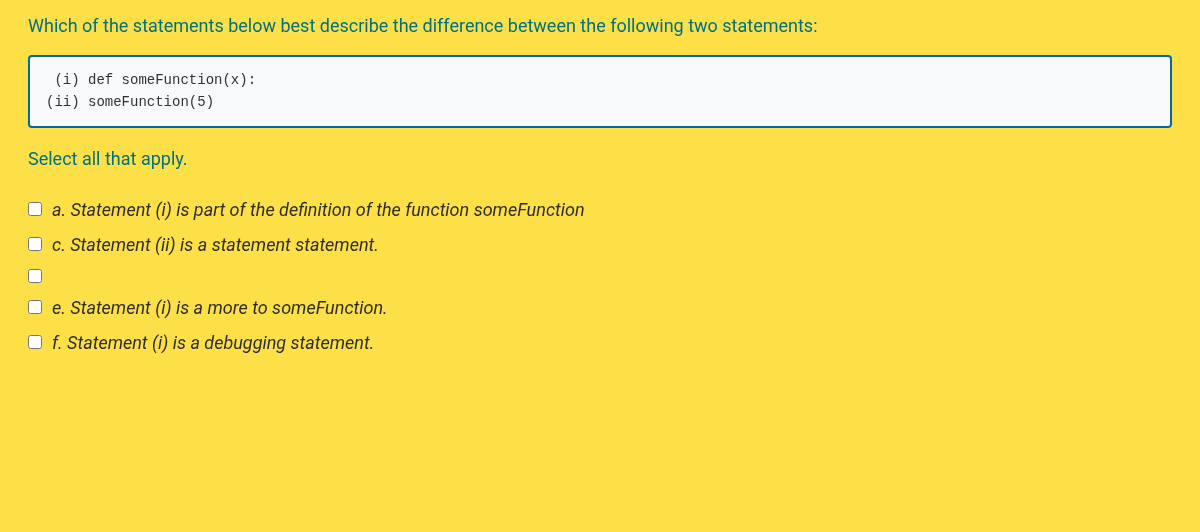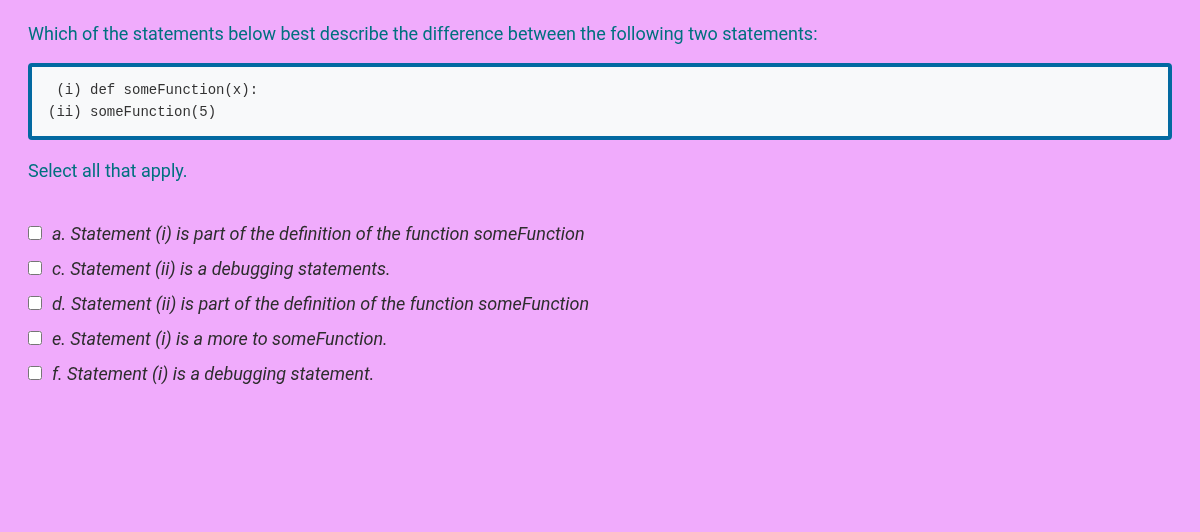--- a/index.html
+++ b/index.html
@@ -7,45 +7,45 @@
       padding: 0;
       box-sizing: border-box;
     }
     body {
       font-family: -apple-system, BlinkMacSystemFont, "Segoe UI", Roboto, "Helvetica Neue", Arial, sans-serif;
       background: #fff;
     }
     .question-container {
       width: 1200px;
       height: 532px;
-      background: #f0abfc;
-      padding: 20px 28px;
+      background: #fde047;
+      padding: 12px 28px;
     }
     .question-text {
       color: #00707f;
       font-size: 18px;
       line-height: 1.5;
       margin-bottom: 16px;
     }
     .code-block {
       background: #f8f9fa;
-      border: 4px solid #0369a1;
+      border: 2px solid #0369a1;
       border-radius: 4px;
       padding: 12px 16px;
       font-family: "Menlo", "Monaco", "Consolas", "Courier New", monospace;
       font-size: 14px;
       color: #333;
       white-space: pre;
       margin-bottom: 20px;
       line-height: 1.6;
     }
     .instruction-text {
       color: #00707f;
       font-size: 18px;
-      margin-bottom: 42px;
+      margin-bottom: 30px;
     }
     .select-prompt {
       color: #00707f;
       font-size: 18px;
       margin-bottom: 12px;
     }
     .options-list {
       list-style: none;
     }
     .option-item {
@@ -80,29 +80,25 @@
       <input type="checkbox" style="">
       <label class="option-label">
         <span>a.</span>
         <span>Statement (i) is part of the definition of the function someFunction</span>
       </label>
     </li>
     <li class="option-item">
       <input type="checkbox" style="">
       <label class="option-label">
         <span>c.</span>
-        <span>Statement (ii) is a debugging statements.</span>
+        <span>Statement (ii) is a statement statement.</span>
       </label>
     </li>
     <li class="option-item">
       <input type="checkbox" style="">
-      <label class="option-label">
-        <span>d.</span>
-        <span>Statement (ii) is part of the definition of the function someFunction</span>
-      </label>
     </li>
     <li class="option-item">
       <input type="checkbox" style="">
       <label class="option-label">
         <span>e.</span>
         <span>Statement (i) is a more to someFunction.</span>
       </label>
     </li>
     <li class="option-item">
       <input type="checkbox" style="">

